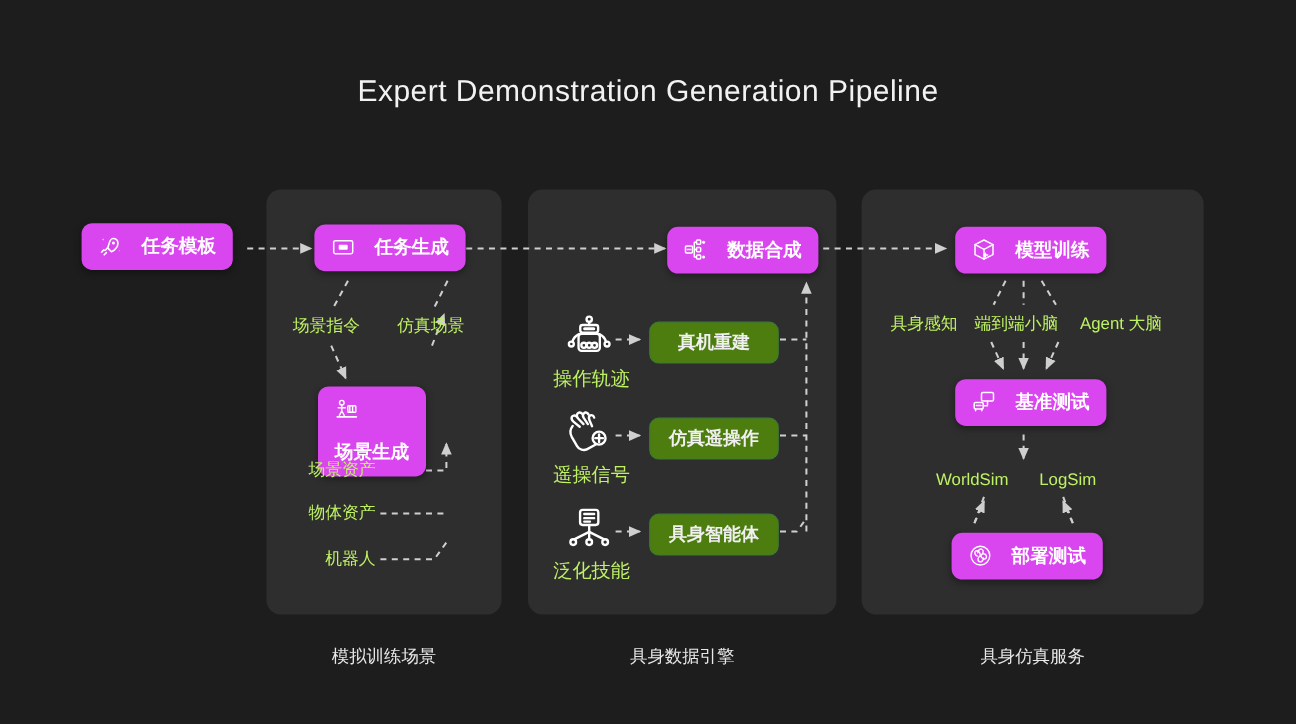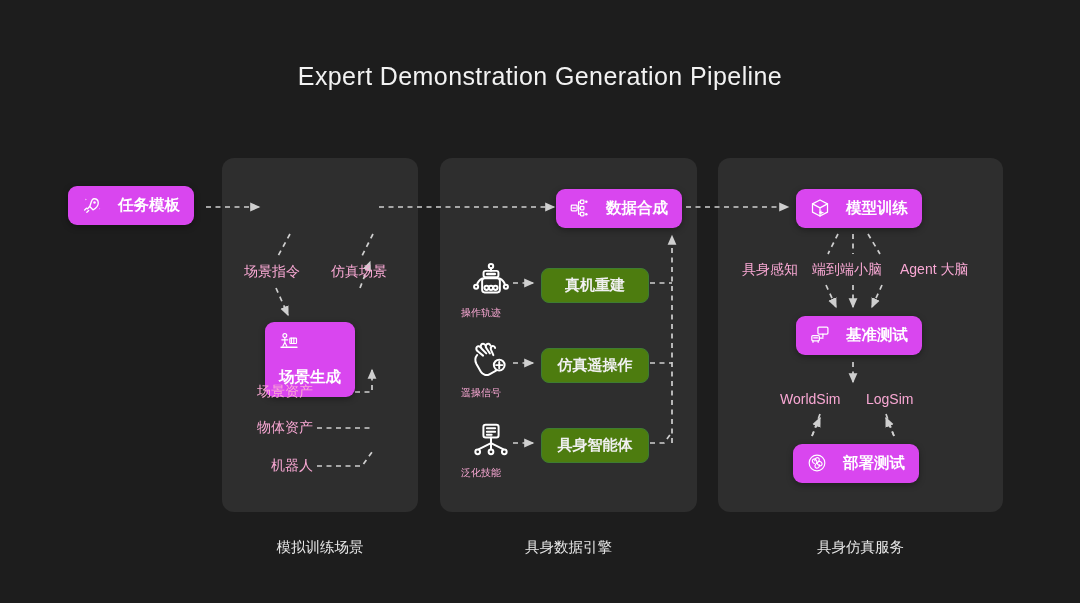--- a/index.html
+++ b/index.html
@@ -44,24 +44,24 @@
   
   .obox {
     position:absolute; display:flex; align-items:center; justify-content:center;
     background:#4d7c0f; border:1.4px solid #3e7c31; border-radius:8px;
     color:#f0f0f0; font-size:15px; font-weight:700;
     padding:7px 12px; white-space:nowrap;
   }
 
   
   .lbl {
-    position:absolute; color:#f9a8d4; font-size:14px;
+    position:absolute; color:#bef264; font-size:14px;
     white-space:nowrap;
   }
-  .lbl.small { font-size:10px; }
+  .lbl.small { font-size:16px; }
 
   
   .gly { position:absolute; width:42px; height:38px; }
   .gly svg { width:100%; height:100%; display:block; }
 
   svg.wires { position:absolute; left:0; top:0; width:1080px; height:603px; pointer-events:none; }
 </style>
 </head>
 <body>
 
@@ -127,20 +127,29 @@
         <path d="M14.5 4.5c3 0 5 2 5 5 0 3.6-3.2 6.6-6.4 8.3l-3.9-3.9C10.9 10.7 10.9 4.5 14.5 4.5z"></path>
         <circle cx="15" cy="9" r="1.5" fill="#fff" stroke="none"></circle>
         <path d="M9.2 13.9 6.6 16.5M8 18.6l-2.2 2.2M5.4 15.9 3.2 18.1"></path>
         <path d="M3.5 5.5l.9.3.3.9.3-.9.9-.3-.9-.3-.3-.9-.3.9z" fill="#fff" stroke="none"></path>
         <path d="M20.3 16.6l.7.2.2.7.2-.7.7-.2-.7-.2-.2-.7-.2.7z" fill="#fff" stroke="none"></path>
       </svg>
     </span>
     <span>任务模板</span>
   </div>
 
+  <div class="pill" style="left:262px; top:187px;">
+    <span class="ico">
+      <svg viewBox="0 0 24 24" fill="none" stroke="#fff" stroke-width="1.5" stroke-linecap="round" stroke-linejoin="round">
+        <rect x="2.5" y="5.5" width="19" height="13" rx="1.6"></rect>
+        <rect x="7.5" y="9.5" width="9" height="5" rx="1" fill="#fff" stroke="none"></rect>
+      </svg>
+    </span>
+    <span>任务生成</span>
+  </div>
 
   <div class="lbl" style="left:244px; top:263px;">场景指令</div>
   <div class="lbl" style="left:331px; top:263px;">仿真场景</div>
 
   <div class="pill" style="left:265px; top:322px;flex-direction:column;">
     <span class="ico">
       <svg viewBox="0 0 24 24" fill="none" stroke="#fff" stroke-width="1.4" stroke-linecap="round" stroke-linejoin="round">
         <circle cx="7" cy="5.5" r="2.3"></circle>
         <path d="M7 8.2v5.4M3.4 10.6h7.2M4.6 18.2l2.4-4.6 2.4 4.6"></path>
         <rect x="13" y="8.5" width="8" height="6.5" rx="0.8"></rect>

